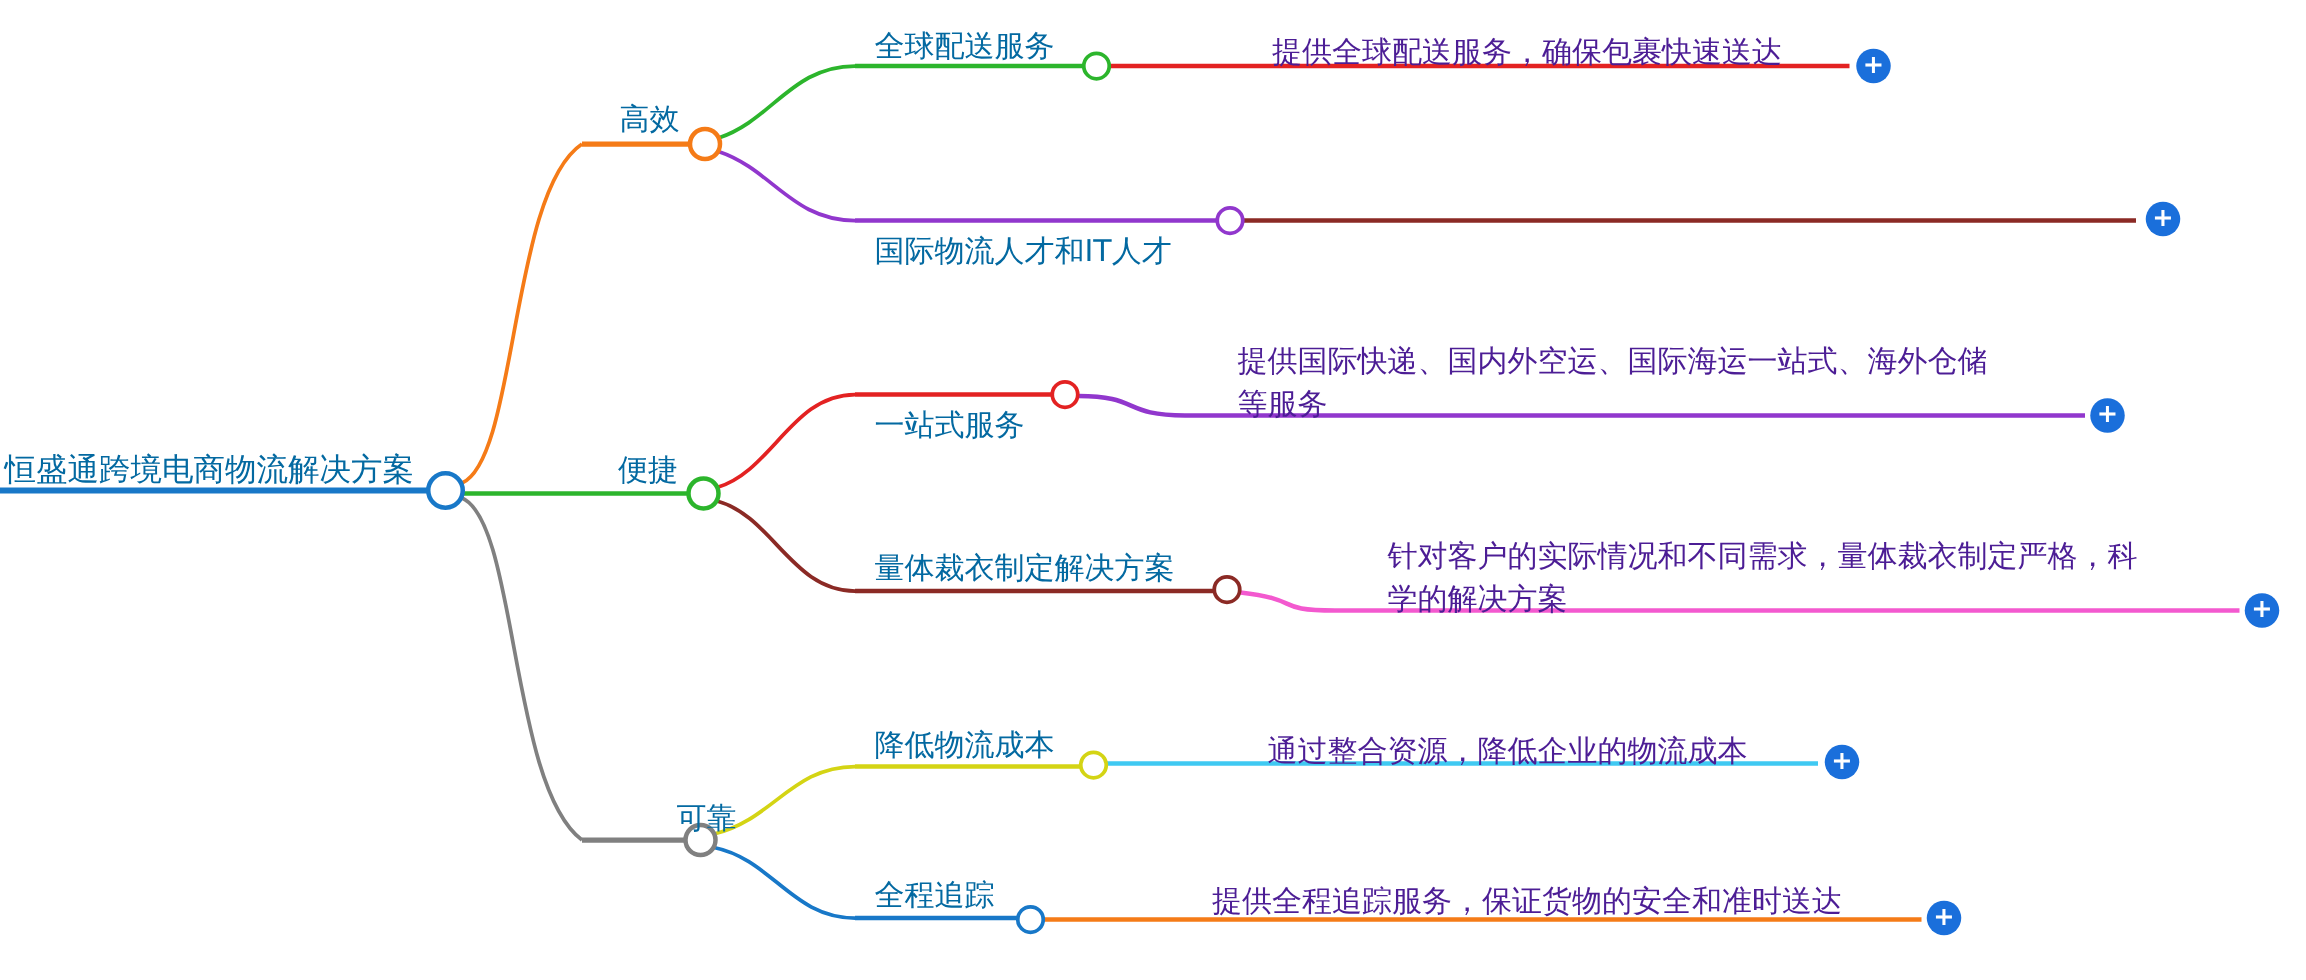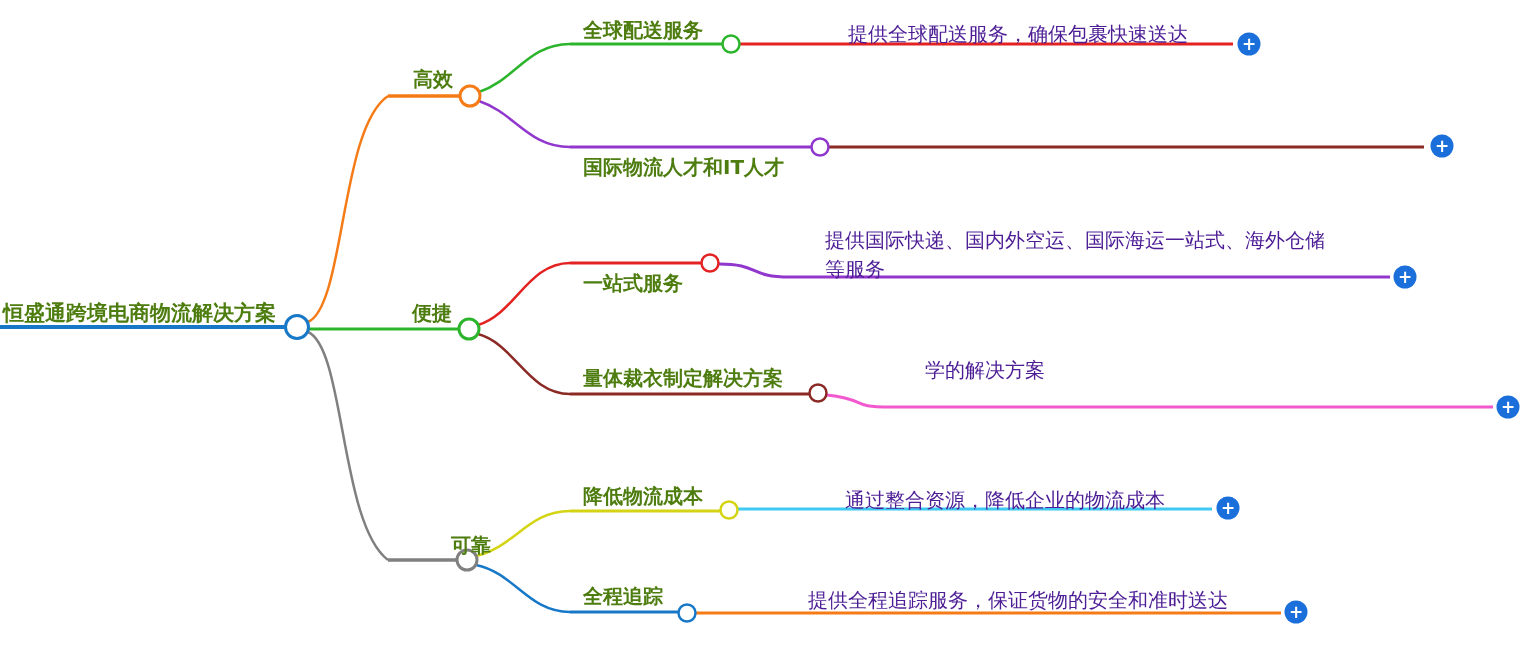--- a/index.html
+++ b/index.html
@@ -3,21 +3,21 @@
 <meta charset="utf-8">
 <style>
   html,body { margin:0; padding:0; background:#ffffff; }
   .stage {
     position:relative; width:1537px; height:653px; background:#ffffff;
     overflow:hidden;
     font-family:"DejaVu Sans","Liberation Sans",sans-serif;
   }
   .stage svg { position:absolute; left:0; top:0; }
   .node-label {
-    position:absolute; font-weight:bold; color:#4d7c0f;
+    position:absolute; font-weight:normal; color:#0369a1;
     white-space:nowrap; cursor:pointer; line-height:1.2;
   }
   .root-label  { font-size:21px; }
   .lvl1-label  { font-size:20px; }
   .leaf-label  { font-size:20px; }
   .desc {
     position:absolute; color:#4c1d95; font-size:20px; font-weight:400;
     line-height:29px; white-space:nowrap; cursor:pointer;
   }
   .plus-btn {
@@ -93,20 +93,21 @@
   <div class="node-label leaf-label" style="left:583px; top:584px;">全程追踪</div>
 
   <div class="desc" style="left:848px; top:20px;">
     <div>提供全球配送服务，确保包裹快速送达</div>
   </div>
   <div class="desc" style="left:825px; top:226px;">
     <div>提供国际快递、国内外空运、国际海运一站式、海外仓储</div>
     <div>等服务</div>
   </div>
   <div class="desc" style="left:925px; top:356px;">
+    <div>针对客户的实际情况和不同需求，量体裁衣制定严格，科</div>
     <div>学的解决方案</div>
   </div>
   <div class="desc" style="left:845px; top:486px;text-align:center;">
     <div>通过整合资源，降低企业的物流成本</div>
   </div>
   <div class="desc" style="left:808px; top:586px;">
     <div>提供全程追踪服务，保证货物的安全和准时送达</div>
   </div>
 
   <div class="plus-btn" style="left:1249px; top:44px;">

